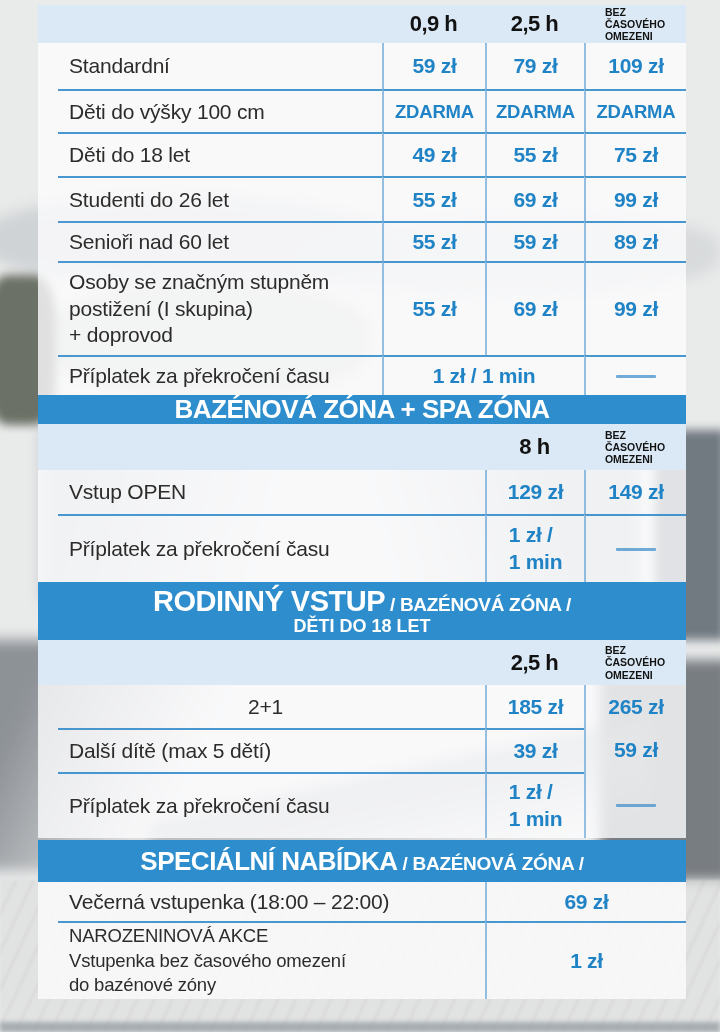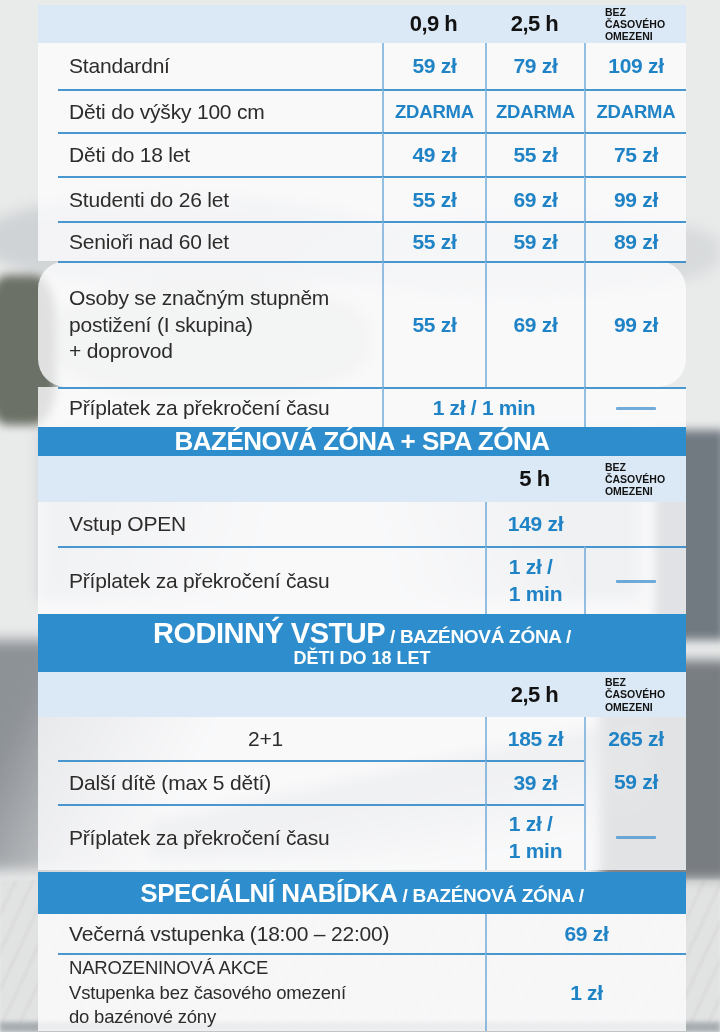--- a/index.html
+++ b/index.html
@@ -67,21 +67,21 @@
   .banner.h1{height:29px;font-size:26px;letter-spacing:-0.5px;}
   .banner.h2{height:58px;line-height:1.05;}
   .banner.h3{height:42px;}
   .banner .big{font-size:29px;letter-spacing:-0.5px;}
   .banner .big3{font-size:26px;letter-spacing:-0.5px;}
   .banner .sub{font-size:19px;letter-spacing:-0.3px;margin-top:17px;}
   .banner .line2{font-size:18px;letter-spacing:0;}
 
   
   .h-r0{height:46px;} .h-r1{height:43px;} .h-r2{height:44px;} .h-r3{height:45px;}
-  .h-r4{height:40px;} .h-r5{height:126px;border-radius:28px;} .h-r6{height:40px;}
+  .h-r4{height:40px;} .h-r5{height:94px;} .h-r6{height:40px;}
   .h-open{height:44px;} .h-sur2{height:68px;}
   .h-21{height:43px;} .h-child{height:44px;} .h-sur3{height:66px;}
   .h-even{height:39px;} .h-birth{height:78px;}
   .gap2{height:2px;}
 </style>
 </head>
 <body>
 
 <div class="bg">
   <div class="blob b-mountain"></div>
@@ -159,28 +159,29 @@
         <span class="dash-line"></span>
       </div>
   </div>
 
   <div class="banner h1">
     <div>BAZÉNOVÁ ZÓNA + SPA ZÓNA</div>
   </div>
 
   <div class="strip tall grid3">
     <div class="cell"></div>
-    <div class="cell colhead">5 h</div>
+    <div class="cell colhead">8 h</div>
     <div class="cell colhead-sm pre">BEZ
 ČASOVÉHO
 OMEZENI</div>
   </div>
 
   <div class="row grid3 h-open">
     <div class="cell label">Vstup OPEN</div>
+    <div class="cell price vline">129 zł</div>
     <div class="cell price vline">149 zł</div>
   </div>
 
   <div class="row grid3 h-sur2">
     <div class="cell label topline">Příplatek za překročení času</div>
     <div class="cell price pre lh vline topline">1 zł /
 1 min</div>
     <div class="cell dash vline topline">
         <span class="dash-line"></span>
       </div>

